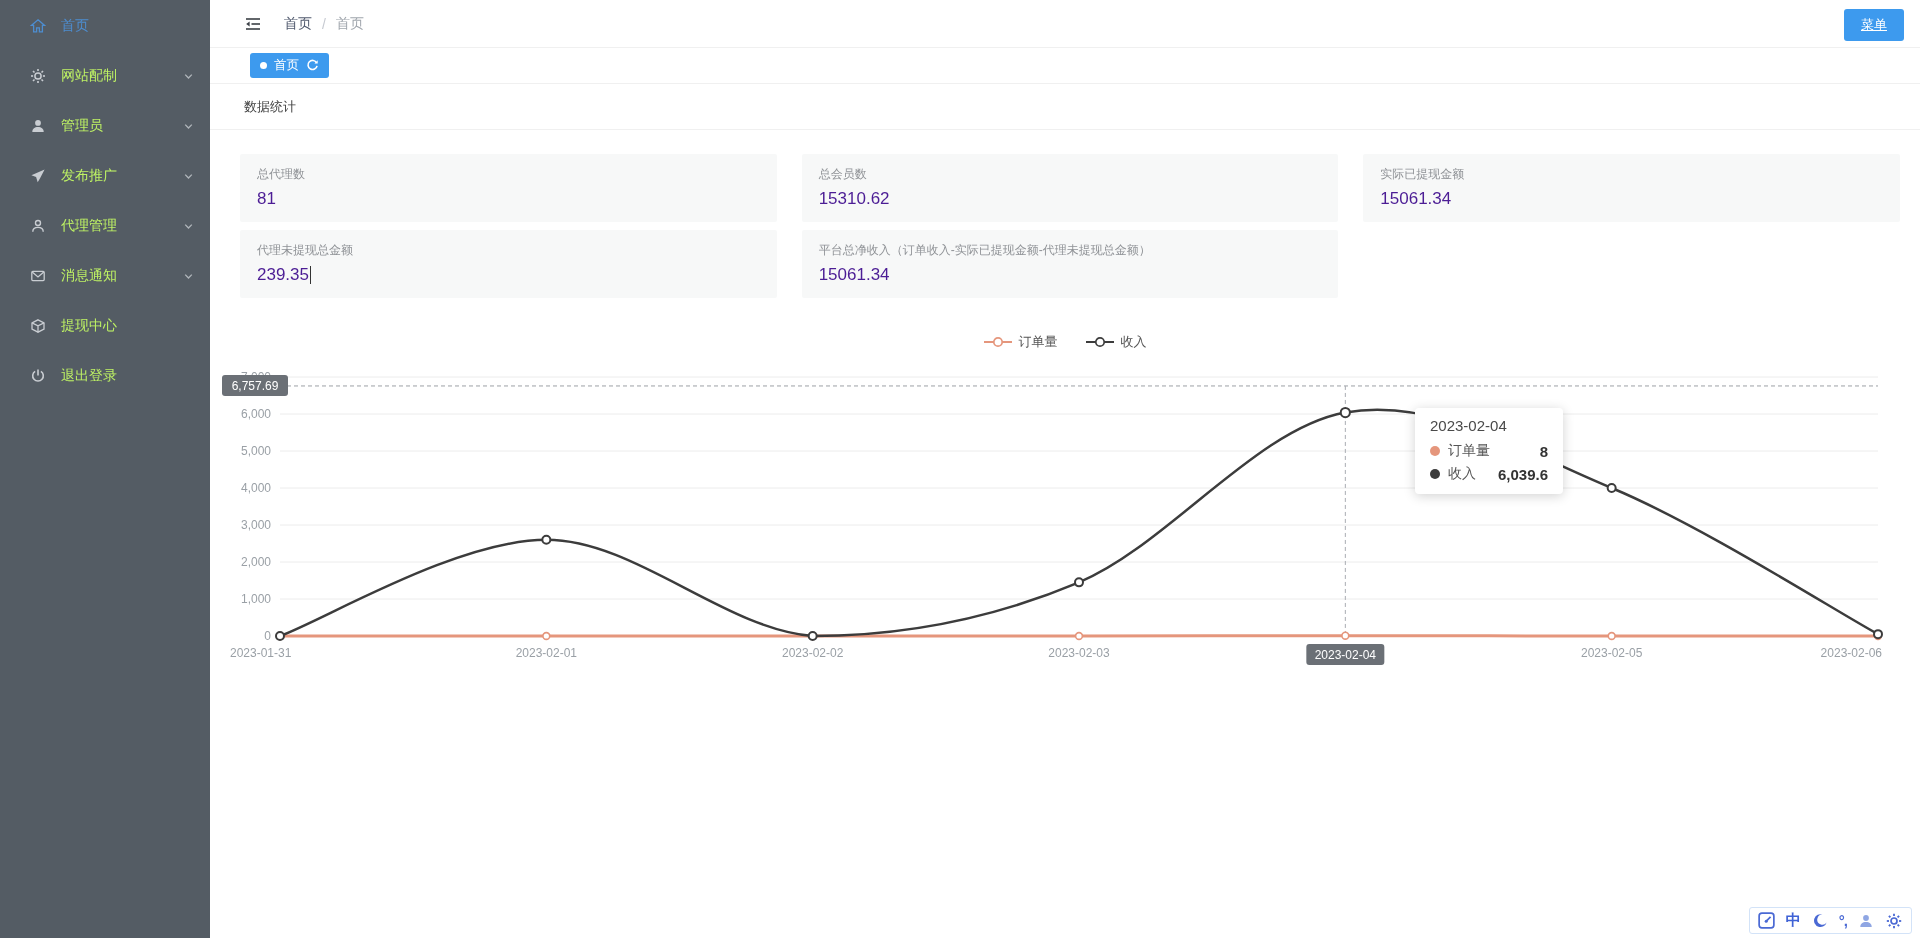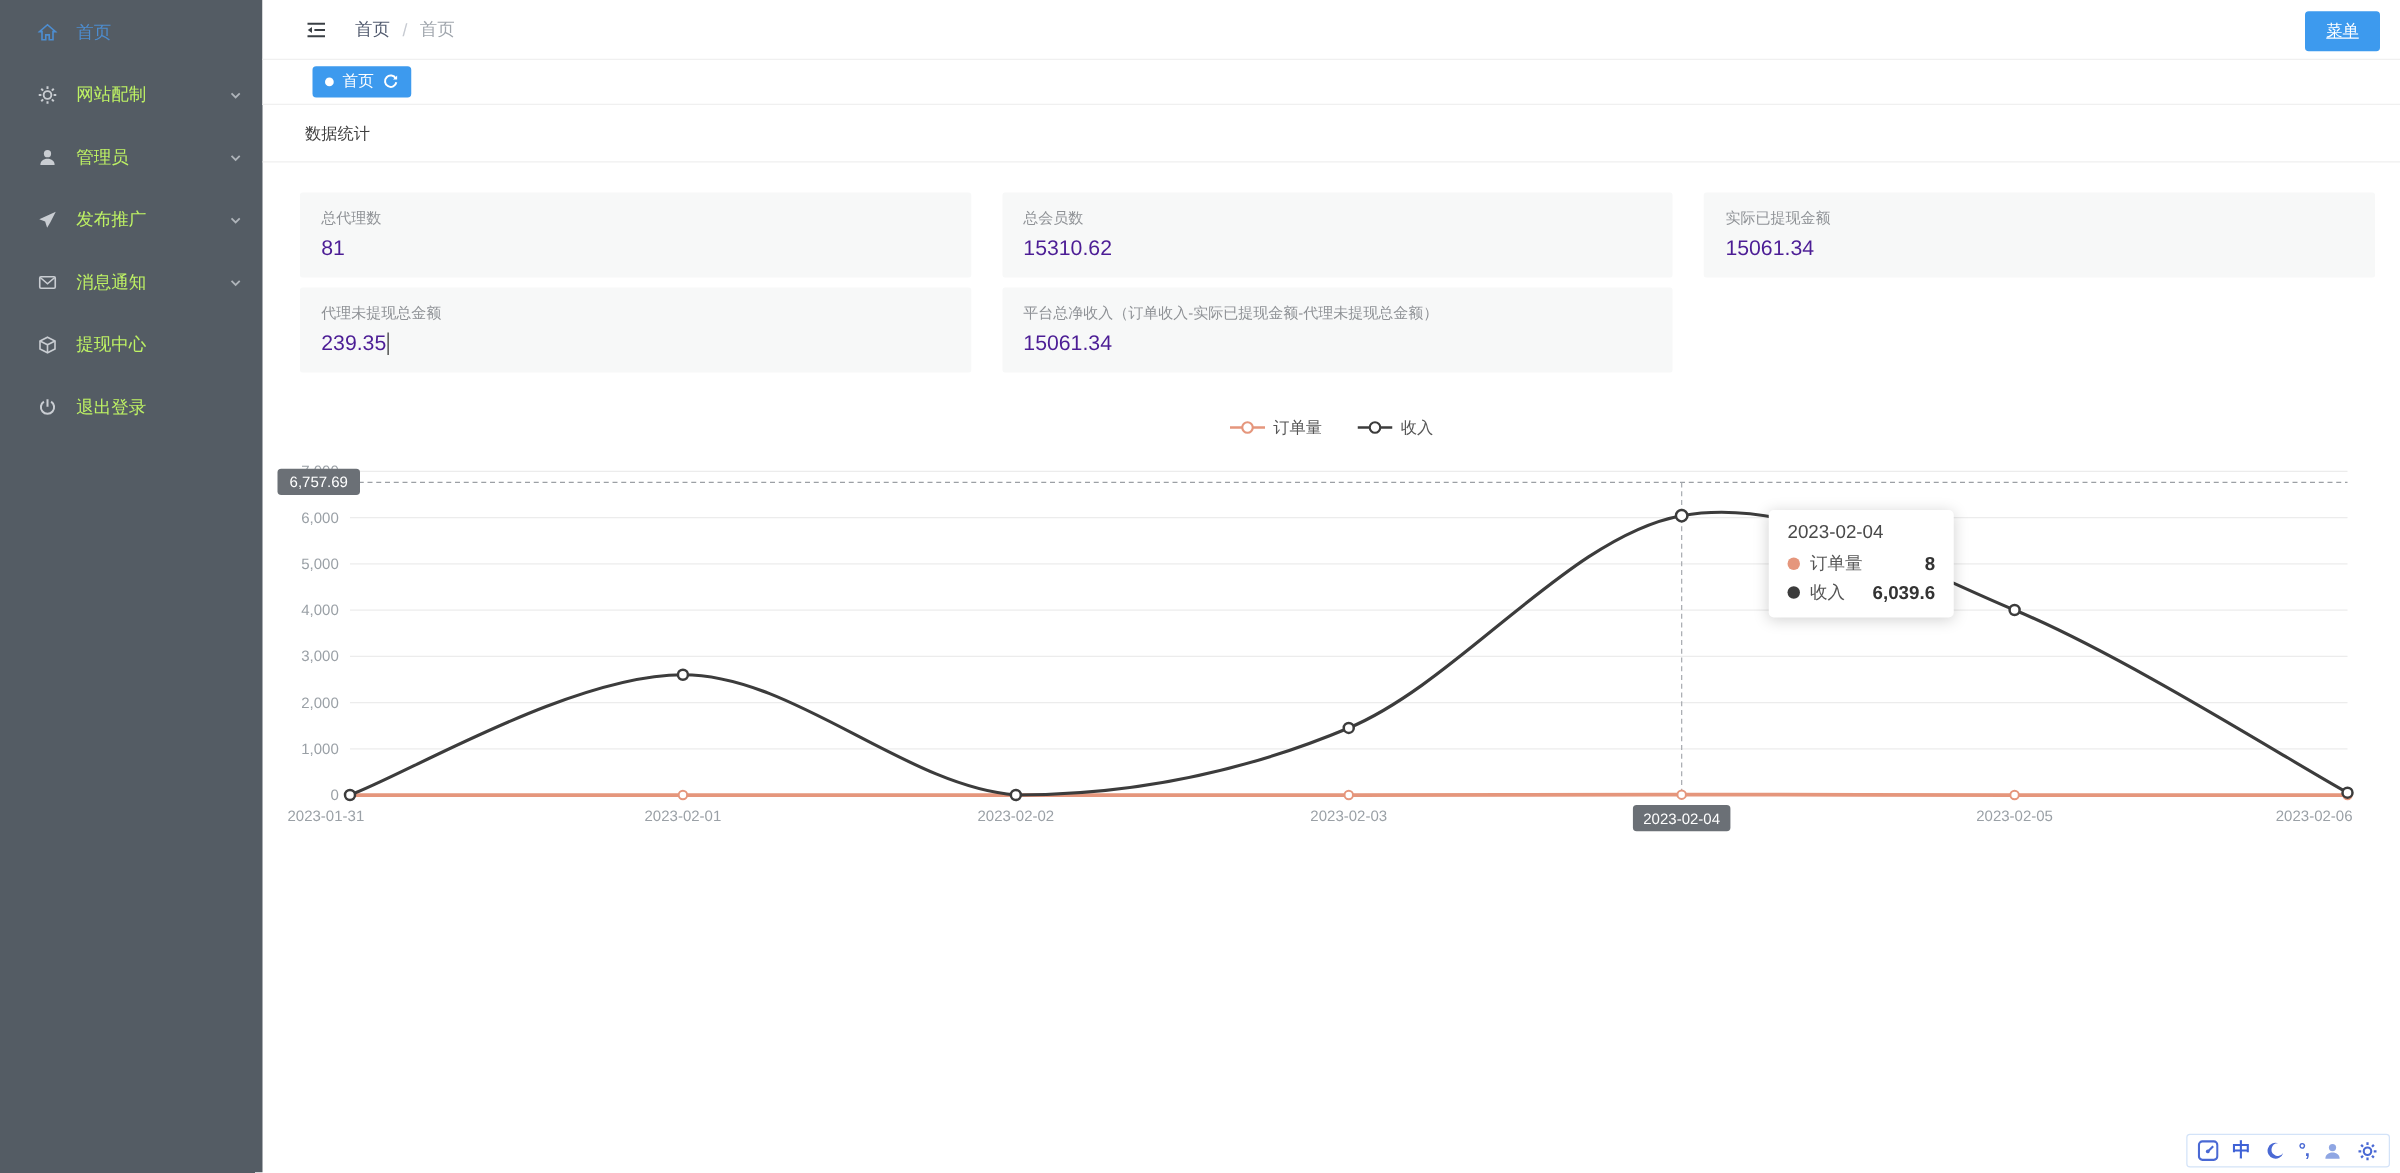--- a/index.html
+++ b/index.html
@@ -120,20 +120,34 @@
         </svg>
     </span>
   </div>
   <div class="side-item">
     <span class="s-icon">
       <svg viewBox="0 0 16 16" width="16" height="16">
           <path d="M14.6 1.4 L1.4 7.3 L6.1 9.1 L7.7 14.2 L10.2 10 Z" fill="currentColor"></path>
         </svg>
     </span>
     <span>发布推广</span>
+    <span class="chev">
+      <svg viewBox="0 0 16 16" width="15" height="15">
+          <path d="M4.5 6 L8 9.5 L11.5 6" fill="none" stroke="currentColor" stroke-width="1.5"></path>
+        </svg>
+    </span>
+  </div>
+  <div class="side-item">
+    <span class="s-icon">
+      <svg viewBox="0 0 16 16" width="16" height="16">
+          <circle cx="8" cy="5" r="2.5" fill="none" stroke="currentColor" stroke-width="1.4"></circle>
+          <path d="M2.8 13.8 C2.8 10.9 5 9.4 8 9.4 C11 9.4 13.2 10.9 13.2 13.8" fill="none" stroke="currentColor" stroke-width="1.4"></path>
+        </svg>
+    </span>
+    <span>代理管理</span>
     <span class="chev">
       <svg viewBox="0 0 16 16" width="15" height="15">
           <path d="M4.5 6 L8 9.5 L11.5 6" fill="none" stroke="currentColor" stroke-width="1.5"></path>
         </svg>
     </span>
   </div>
   <div class="side-item">
     <span class="s-icon">
       <svg viewBox="0 0 16 16" width="16" height="16">
           <rect x="1.8" y="3.4" width="12.4" height="9.2" rx="1" fill="none" stroke="currentColor" stroke-width="1.3"></rect>

